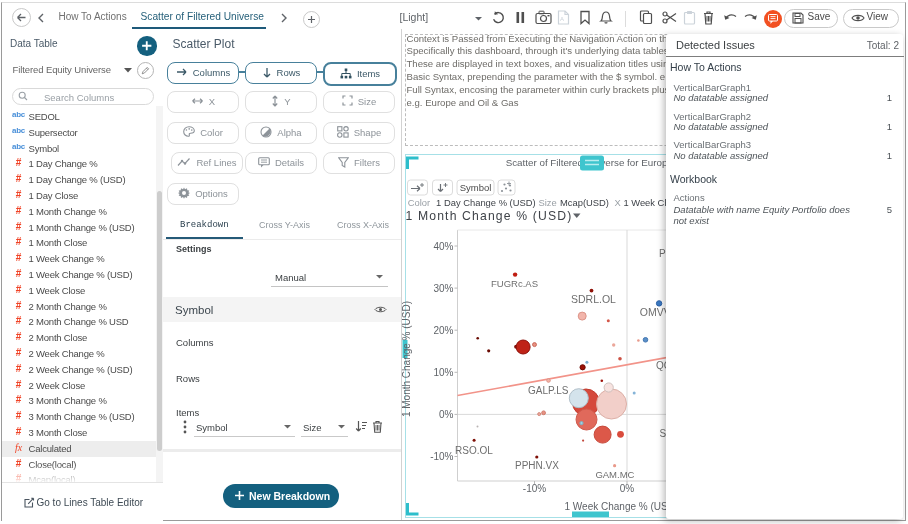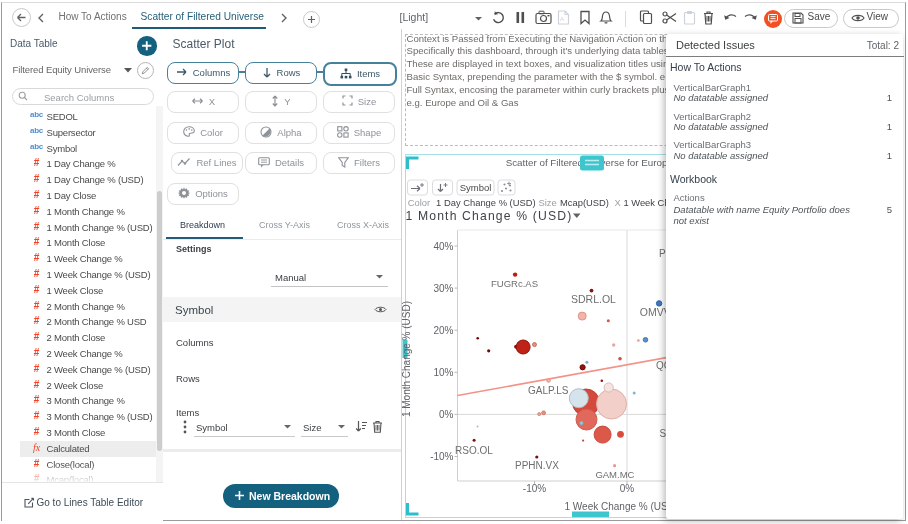--- a/index.html
+++ b/index.html
@@ -10,21 +10,21 @@
 #topbar{position:absolute;left:0;top:0;width:100%;height:28px;background:#fff;border-bottom:1px solid #d8d8d8;}
 .circbtn{position:absolute;width:17px;height:17px;border:1px solid #c9c9c9;border-radius:50%;top:5px;}
 .tabtxt{position:absolute;top:0;height:28px;line-height:28px;font-size:11.5px;white-space:nowrap;}
 #tabunderline{position:absolute;left:130px;top:24.5px;width:134px;height:3px;background:#1e5a7a;}
 .ticon{position:absolute;top:7px;}
 
 #leftpanel{position:absolute;left:0;top:26.5px;width:161px;bottom:0;background:#fff;}
 #midpanel{position:absolute;left:161px;top:26.5px;width:238px;bottom:0;background:#fff;border-right:1px solid #d2d2d2;}
 #center{position:absolute;left:400px;top:28px;right:0;bottom:0;background:#fff;overflow:hidden;}
 
-.lrow{position:absolute;left:18px;width:154px;height:15.8px;font-size:9.5px;letter-spacing:-0.2px;color:#4a4a4a;}
+.lrow{position:absolute;left:0;width:154px;height:15.8px;font-size:9.5px;letter-spacing:-0.2px;color:#4a4a4a;}
 .lrow .ic{position:absolute;left:8px;top:1px;width:17px;text-align:center;}
 .lrow .tx{position:absolute;left:26.5px;top:2px;white-space:nowrap;}
 .icabc{color:#4a90d9;font-weight:bold;font-size:8px;letter-spacing:-0.3px;}
 .ichash{color:#f04124;font-weight:bold;font-size:10px;}
 .icfx{color:#f04124;font-style:italic;font-family:"Liberation Serif",serif;font-size:10px;}
 
 .mbtn{position:absolute;width:70px;height:20px;border:1px solid #e0e0e0;border-radius:8px;background:#fff;font-size:9.5px;color:#8d9399;text-align:center;line-height:20px;}
 .mbtn.sel{border:1.5px solid #47809b;color:#3c5968;}
 .mbtn .mi{display:inline-block;vertical-align:middle;margin-right:5px;margin-top:-2px;}
 
@@ -332,21 +332,21 @@
     <div class="mbtn" style="left:160px;top:123px;"><svg class="mi" width="11" height="11" viewBox="0 0 11 11">
           <path d="M0.7 0.7 H10.3 L6.8 5.5 V10 L4.2 8.5 V5.5 Z" stroke="#8d9399" stroke-width="1.1" fill="none"></path>
         </svg>Filters</div>
 
     <div class="mbtn" style="left:4px;top:153.5px;"><svg class="mi" width="12" height="12" viewBox="0 0 12 12">
           <path d="M6 0.5 L7 2.2 L9 1.2 L9.3 3.2 L11.3 3.5 L10.4 5.3 L12 6 L10.4 7 L11.3 8.8 L9.3 9 L9 11 L7 10 L6 11.7 L5 10 L3 11 L2.7 9 L0.7 8.8 L1.6 7 L0 6 L1.6 5.3 L0.7 3.5 L2.7 3.2 L3 1.2 L5 2.2 Z" fill="#8d9399"></path>
           <circle cx="6" cy="6" r="2" fill="#fff"></circle>
         </svg>Options</div>
 
     <div class="abs" style="left:0;top:209.5px;width:238px;height:1px;background:#ebebeb;"></div>
-    <div class="abs" style="left:17px;top:191px;font-size:9px;color:#2a3f4d;">Breakdown</div>
+    <div class="abs" style="left:17px;top:191px;font-size:9px;color:#2a3f4d;font-family:Liberation Mono, monospace;">Breakdown</div>
     <div class="abs" style="left:96px;top:191px;font-size:9px;color:#8f969c;">Cross Y-Axis</div>
     <div class="abs" style="left:174px;top:191px;font-size:9px;color:#8f969c;">Cross X-Axis</div>
     <div class="abs" style="left:3px;top:207.5px;width:77px;height:2.5px;background:#255a78;"></div>
     <div class="abs" style="left:13px;top:215px;font-size:9px;font-weight:bold;color:#3c4043;">Settings</div>
     <div class="abs" style="left:13px;top:243px;font-size:8.5px;color:#9aa0a6;margin-top:38px;">Level of Details</div>
     <div class="abs" style="left:112px;top:242.5px;font-size:9.5px;color:#3c4043;">Manual</div>
     <div class="abs" style="left:108px;top:256.5px;width:117px;height:1px;background:#c4c4c4;"></div>
     <svg class="abs" style="left:212px;top:245px;" width="9" height="6" viewBox="0 0 9 6">
         <path d="M1 1 L4.5 4.5 L8 1 Z" fill="#666"></path>
       </svg>

